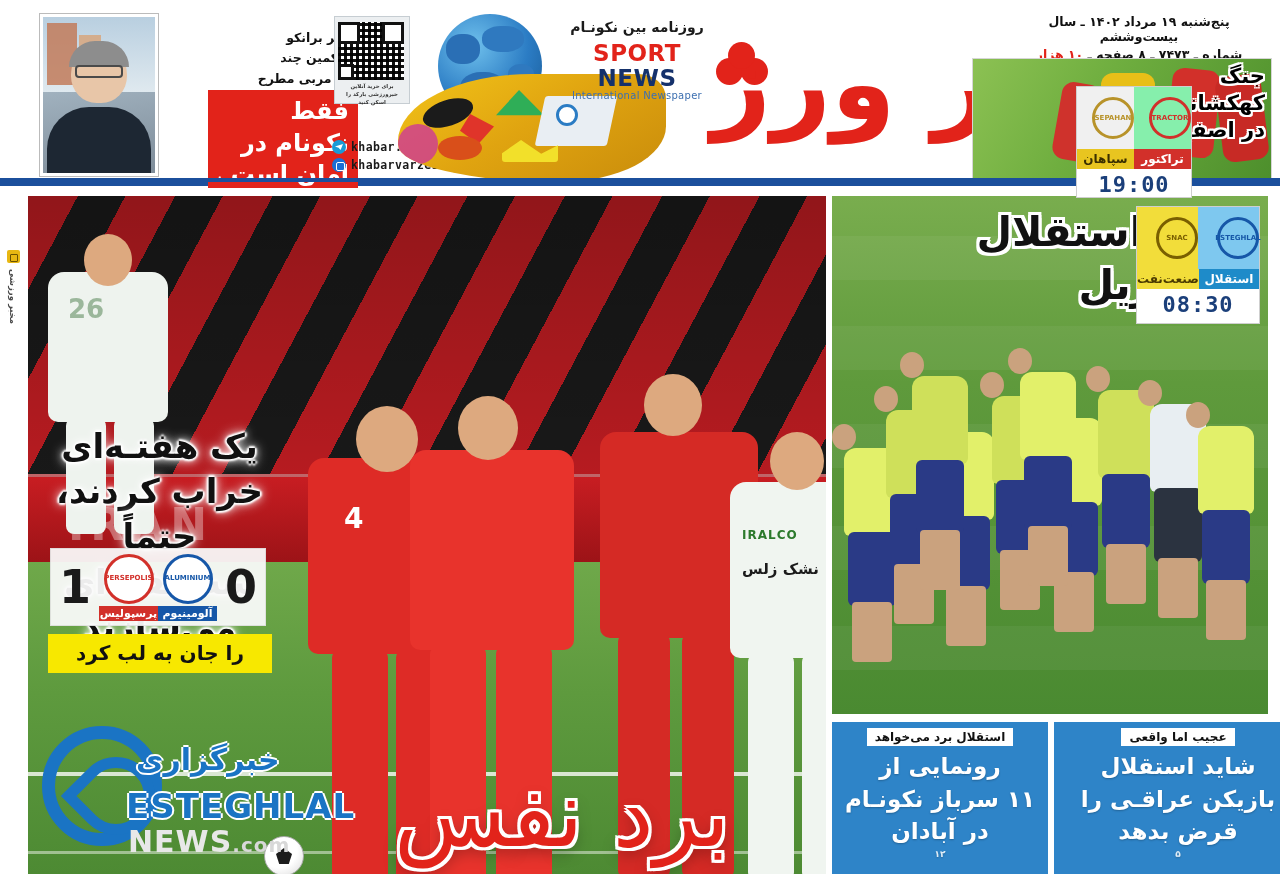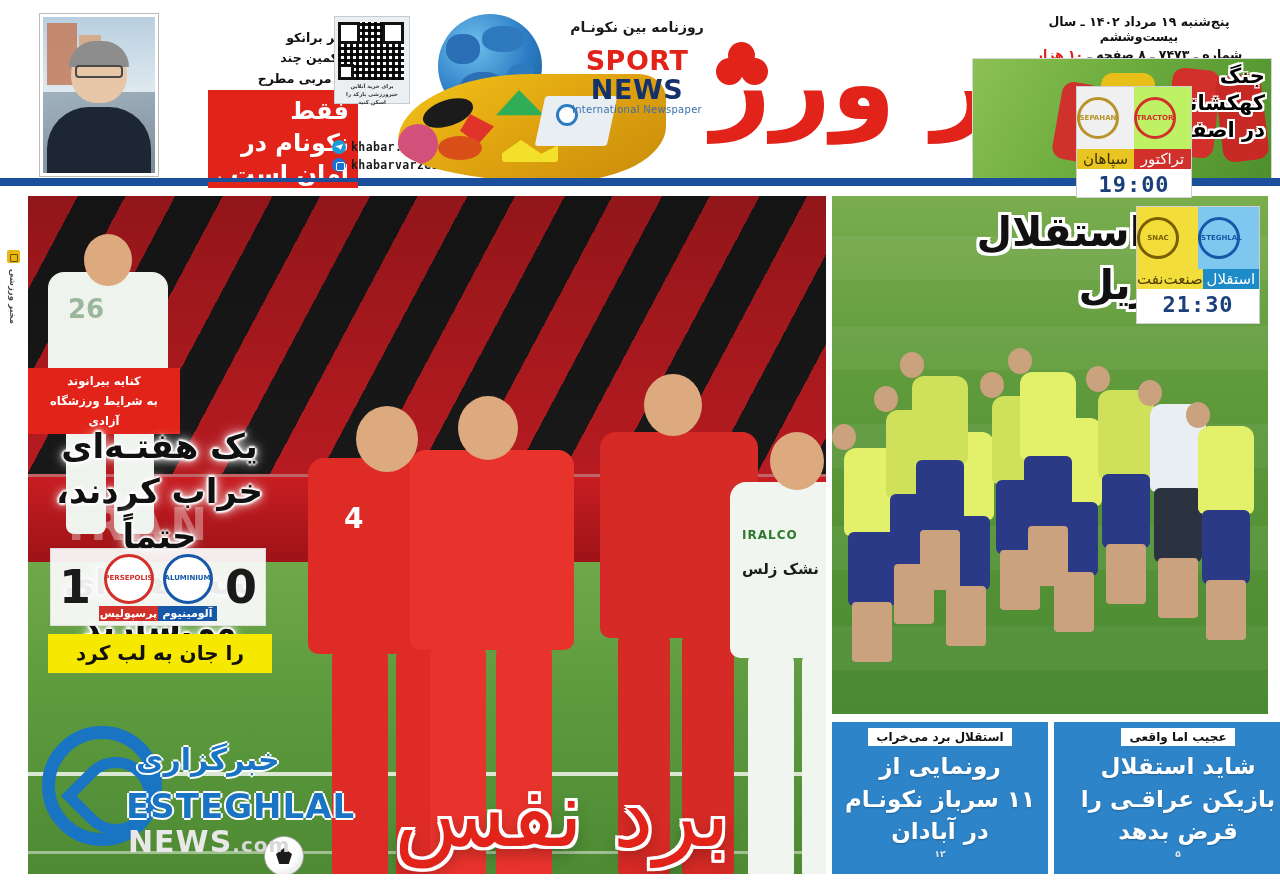--- a/index.html
+++ b/index.html
@@ -103,21 +103,21 @@
   .sw1{ left:24px; top:26px; width:52px;height:26px; background:#1b1b1b; border-radius:50%; transform:rotate(-18deg);}
   .sw2{ left:62px; top:40px; width:34px;height:30px; background:#e0342a; clip-path:polygon(30% 0,100% 42%,54% 100%,0 56%);}
   .sw3{ left:98px; top:16px; width:48px;height:36px; background:#2fae57; clip-path:polygon(48% 0,100% 70%,0 70%);}
   .sw4{ left:142px; top:22px; width:72px;height:50px; background:#e9eef3; transform:skewX(-12deg); }
   .sw5{ left:158px; top:30px; width:22px;height:22px; background:#fff; border:3px solid #2b7cc4; border-radius:50%;}
   .sw6{ left:40px; top:62px; width:44px;height:24px; background:#d94f1a; border-radius:50%;}
   .sw7{ left:104px; top:66px; width:56px;height:22px; background:#f2e02a; clip-path:polygon(0 60%,34% 0,70% 62%,100% 24%,100% 100%,0 100%);}
   .sw8{ left:0px; top:50px; width:40px;height:40px; background:#cf3f8e; border-radius:50%; opacity:.85;}
   .mh-sportnews { position:absolute; right:8px; top:18px; width:166px; text-align:center; }
   .sn-fa { font-size:14px; font-weight:900; color:#1b1b1b; direction:rtl; line-height:1.1;}
-  .sn-en { font-size:27px; font-weight:900; letter-spacing:.5px; line-height:1.05; margin-top:12px; direction:ltr;}
+  .sn-en { font-size:23px; font-weight:900; letter-spacing:.5px; line-height:1.05; margin-top:6px; direction:ltr;}
   .sn-en .sport{ color:#e2231a; } .sn-en .news{ color:#15316b; }
   .sn-sub { font-size:10px; color:#3c6fb0; letter-spacing:.3px; direction:ltr; }
   .trefoil { position:absolute; right:-48px; top:22px; width:52px; height:48px; }
   .trefoil span { position:absolute; width:27px;height:27px;border-radius:50%;background:#e2231a;}
   .trefoil .t1{ left:0; top:16px;} .trefoil .t2{ right:0; top:16px;} .trefoil .t3{ left:12px; top:0;}
 
   
   .wordmark {
     position:absolute; left:706px; top:8px; width:408px; height:176px;
     color:#e2231a; font-size: 104px; font-weight:900; direction:rtl;
@@ -149,30 +149,30 @@
   .promo-head {
     position:absolute; right:6px; top:4px; width:118px; direction:rtl; text-align:right;
     color:#fff; font-size:21px; font-weight:900; line-height:1.28;
     text-shadow: -2px 0 0 #fff, 2px 0 0 #fff, 0 -2px 0 #fff, 0 2px 0 #fff,
                  -2px -2px 0 #fff, 2px 2px 0 #fff, 2px -2px 0 #fff, -2px 2px 0 #fff;
     color:#000;
   }
   
   .chip { position:absolute; background:#fff; border:1px solid #cfcfcf; }
   .chip .logos { display:flex; height:62px; }
-  .chip .lg { flex:1; position:relative; display:flex; align-items:center; justify-content:flex-end;}
+  .chip .lg { flex:1; position:relative; display:flex; align-items:center; justify-content:flex-start;}
   .chip .crest { width:42px;height:42px;border-radius:50%; border:3px solid currentColor; display:flex;align-items:center;justify-content:center;
     font-size:7px; font-weight:900; text-align:center; line-height:1;}
   .chip .names { display:flex; height:20px; }
-  .chip .nm { flex:1; display:flex;align-items:center;justify-content:center; color:#fff; font-size:15px; font-weight:400; direction:rtl;}
+  .chip .nm { flex:1; display:flex;align-items:center;justify-content:center; color:#fff; font-size:12px; font-weight:700; direction:rtl;}
   .chip .time { height:30px; display:flex;align-items:center;justify-content:center;
     font-size:22px; font-weight:900; color:#1b3f7a; font-family:"DejaVu Sans Mono","Liberation Mono",monospace; letter-spacing:1px;}
 
   .chip-top { right:88px; top:86px; width:116px; height:112px; z-index:5;}
-  .chip-top .lg.a { background:#bef264; color:#d2302a;}
+  .chip-top .lg.a { background:#86efac; color:#d2302a;}
   .chip-top .lg.b { background:#f0f0f0; color:#b8932a;}
   .chip-top .nm.a { background:#d2302a;} .chip-top .nm.b { background:#e8c520; color:#3a2f00;}
 
   
   .body-wrap { position:absolute; top:190px; left:0; width:1280px; height:691px; background:#fff; }
 
   
   .vstrip {
     position:absolute; left:0; top:60px; width:26px; height:150px;
     display:flex; flex-direction:column; align-items:center; gap:6px;
@@ -514,24 +514,20 @@
       <div class="pl pl-w2">
         <div class="legA"></div>
           <div class="legB"></div>
           <div class="torso"></div>
           <div class="head"></div>
         <div class="shirt-tx">IRALCO</div>
         <div class="shirt-fa">نشک زلس</div>
       </div>
       <div class="ball"></div>
 
-      <div class="kicker-red">
-        <div>کنایه بیرانوند</div>
-        <div>به شرایط ورزشگاه آزادی</div>
-      </div>
 
       <div class="lead-head">
         <div>یک هفتـه‌ای</div>
         <div>خراب کردند، حتماً</div>
         <div>سه هفته‌ای می‌سازند</div>
         <span class="pg">۱۴</span>
       </div>
 
       <div class="scorebar">
         <div class="sb-num">0</div>
@@ -645,26 +641,26 @@
               <div class="crest">ESTEGHLAL</div>
             </div>
           <div class="lg b">
               <div class="crest">SNAC</div>
             </div>
         </div>
         <div class="names">
           <div class="nm a">استقلال</div>
           <div class="nm b">صنعت‌نفت</div>
         </div>
-        <div class="time">21:30</div>
+        <div class="time">08:30</div>
       </div>
     </div>
 
     <div class="rb rb-a">
-      <div class="rb-label">استقلال برد می‌خراب</div>
+      <div class="rb-label">استقلال برد می‌خواهد</div>
       <div class="rb-title">
         <div>رونمایی از</div>
         <div>۱۱ سرباز نکونـام</div>
         <div>در آبادان</div>
         <span class="pg">۱۲</span>
       </div>
     </div>
 
     <div class="rb-sep"></div>
 

